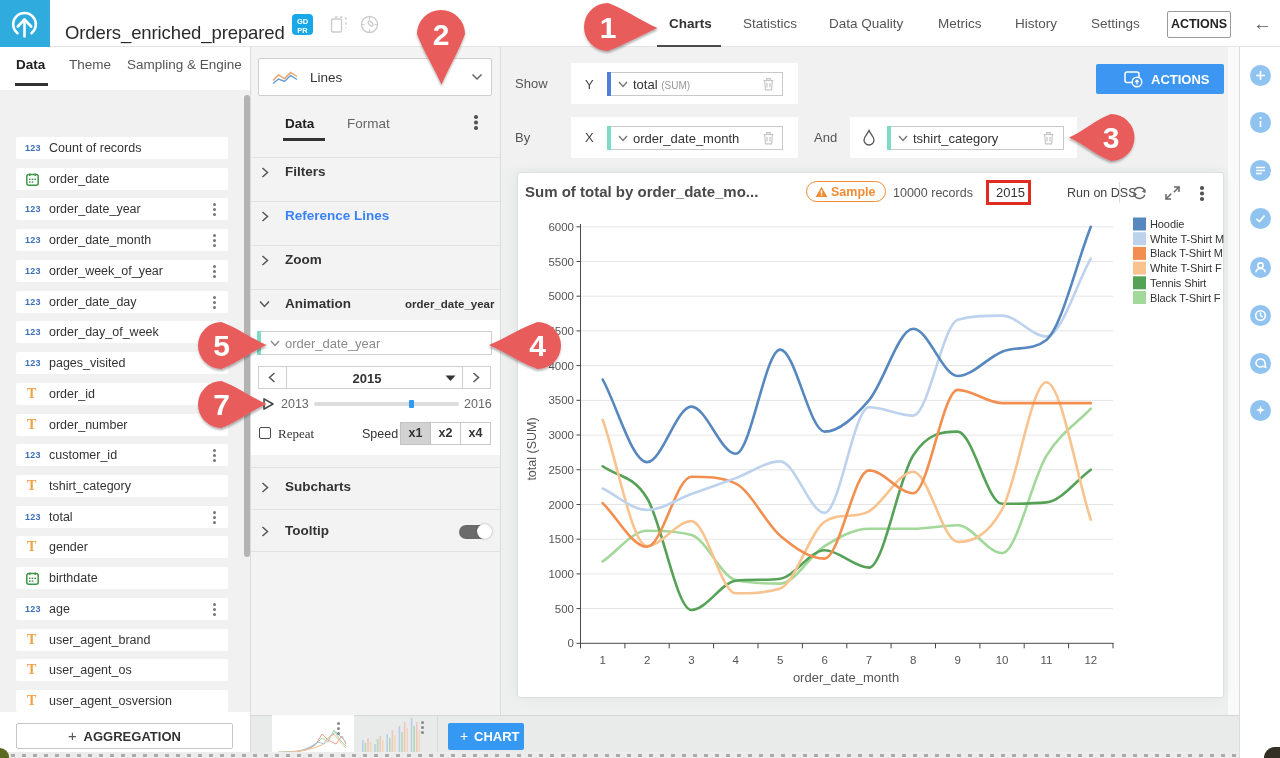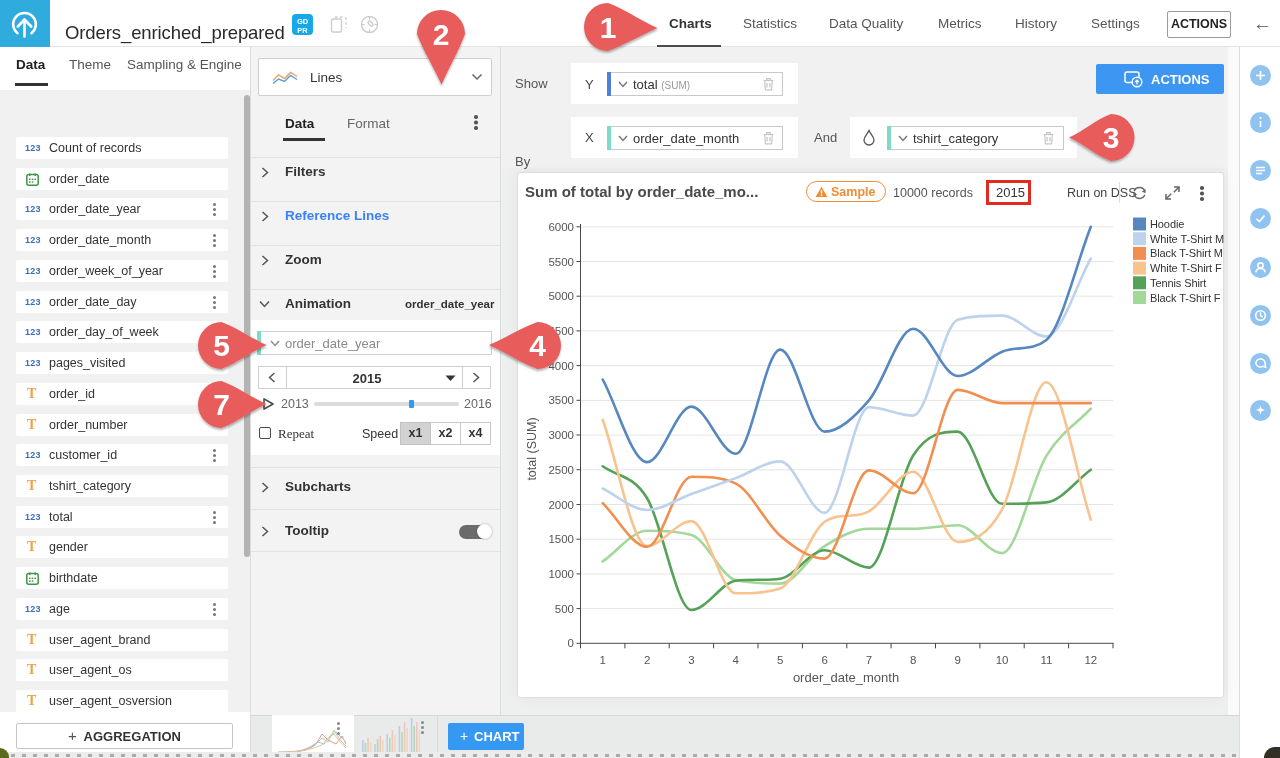--- a/index.html
+++ b/index.html
@@ -278,21 +278,21 @@
   <span class="abs" style="left:25px;top:4px;font-size:13px;color:#333;">total <span style="font-size:10px;color:#999;">(SUM)</span></span>
   <svg class="abs" width="13" height="14" viewBox="0 0 13 14" style="left:154px;top:4px;">
           <g fill="none" stroke="#c6c6c6" stroke-width="1.2">
             <path d="M1.5 3.5 h10"></path>
             <path d="M4.7 3.3 v-1.6 h3.6 v1.6"></path>
             <path d="M2.7 3.8 l0.7 9 h6.2 l0.7 -9"></path>
             <path d="M5 6 v4.5 M8 6 v4.5"></path>
           </g>
         </svg>
 </div>
-<div class="abs" style="left:515px;top:130px;font-size:13px;color:#555;margin-top:24px;">By</div>
+<div class="abs" style="left:515px;top:130px;font-size:13px;color:#555;">By</div>
 <div class="abs" style="left:571px;top:117px;width:227px;height:41px;background:#fff;"></div>
 <div class="abs" style="left:585px;top:130px;font-size:13px;color:#444;">X</div>
 <div class="abs" style="left:607px;top:126px;width:176px;height:24px;background:#fff;border:1px solid #c9c9c9;">
   <div class="abs" style="left:-1px;top:-1px;width:4px;height:24px;background:#7edcc6;"></div>
   <svg class="abs" style="left:10px;top:8px;" width="10" height="7" viewBox="0 0 10 7">
           <path d="M1 1 L5 5.5 L9 1" fill="none" stroke="#777" stroke-width="1.4"></path>
         </svg>
   <span class="abs" style="left:25px;top:4px;font-size:13px;color:#333;">order_date_month</span>
   <svg class="abs" width="13" height="14" viewBox="0 0 13 14" style="left:154px;top:4px;">
           <g fill="none" stroke="#c6c6c6" stroke-width="1.2">

